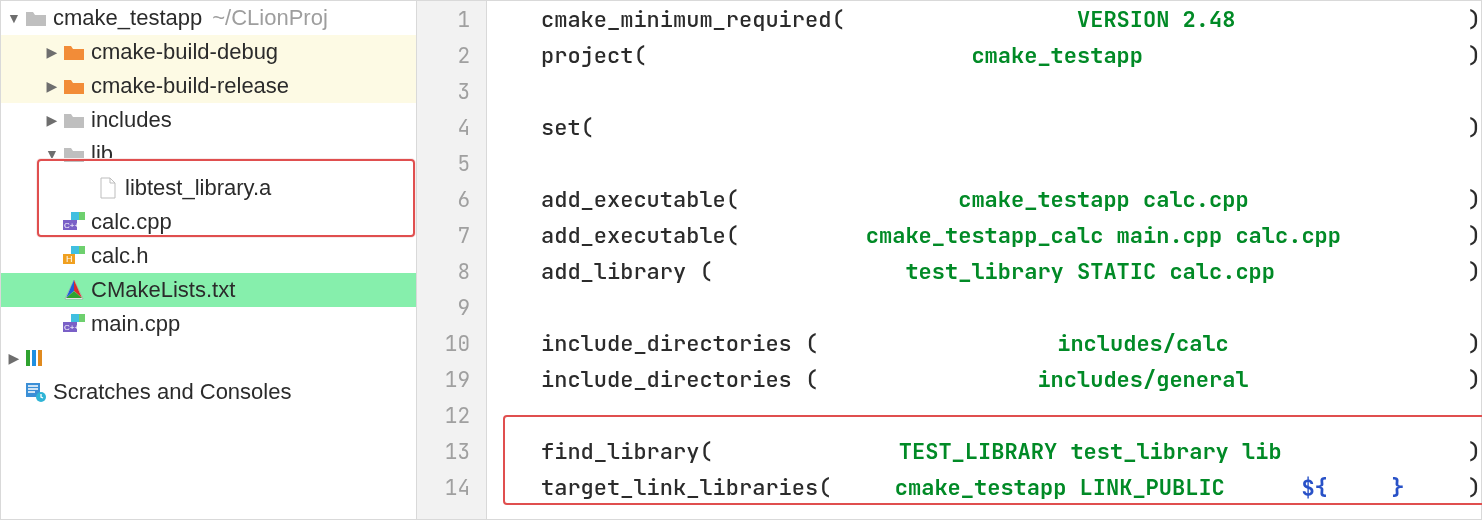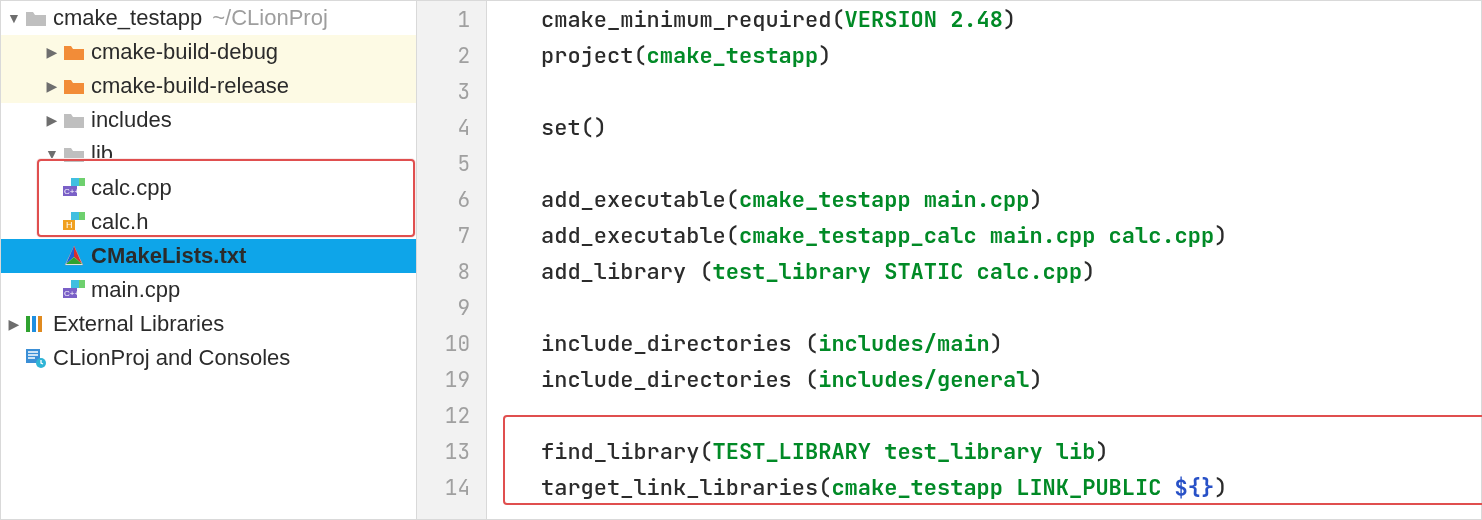--- a/index.html
+++ b/index.html
@@ -11,41 +11,41 @@
   }
   .app { display: flex; width: 100%; height: 100%; border: 1px solid #d9d9d9; }
 
   
   .tree { width: 416px; flex: 0 0 416px; border-right: 1px solid #d9d9d9; background: #fff; overflow: hidden; }
   .tree-row {
     display: flex; align-items: center; height: 34px;
     padding-left: var(--pad, 8px); white-space: nowrap; cursor: default;
   }
   .tree-row.excluded { background: #fdfae4; }
-  .tree-row.selected  { background: #0ea5e9; font-weight: bold; }
+  .tree-row.selected  { background: #86efac; }
   .arrow { width: 18px; text-align: center; color: #6e6e6e; font-size: 14px; }
   .arrow.none { visibility: hidden; }
   .ico { width: 26px; display: flex; justify-content: center; align-items: center; }
   .label { padding-left: 4px; }
   .muted { color: #9e9e9e; padding-left: 10px; text-align: right; }
 
   .highlight-box {
     position: absolute; left: 36px; top: 158px; width: 378px; height: 78px;
     border: 2px solid #e04f4f; border-radius: 4px; pointer-events: none;
     box-shadow: 0 0 0 1px #f7eaea;
   }
 
   
   .gutter {
     width: 70px; flex: 0 0 70px; background: #f2f2f2; border-right: 1px solid #d9d9d9;
     font-family: "JetBrains Mono", Menlo, Consolas, monospace;
     color: #a0a0a0; font-size: 21px;
   }
   .gutter div, .code-line {
-    height: 36px; display: flex; align-items: center;
+    height: 36px; display: flex; align-items: center; justify-content: space-between;
   }
   .gutter div { justify-content: flex-end; padding-right: 16px; }
 
   .editor {
     flex: 1; position: relative; background: #fff;
     font-family: "JetBrains Mono", Menlo, Consolas, monospace;
     font-size: 22px; font-weight: 500;
   }
   .code-line { padding-left: 54px; white-space: pre; }
   .tok-fn   { color: #2b2b2b; }
@@ -106,20 +106,30 @@
         </div>
         <div class="tree-row" style="--pad: 42px;">
           <span class="arrow ">▼</span>
           <span class="ico">
             <svg width="22" height="18">
               <path d="M1 3h7l2 3h11v11H1z" fill="#bfbfbf"></path>
             </svg>
           </span>
           <span class="label">lib</span>
         </div>
+        <div class="tree-row" style="--pad: 76px;">
+          <span class="arrow none"></span>
+          <span class="ico">
+            <svg width="18" height="22">
+              <path d="M2 1h9l5 5v15H2z" fill="#fff" stroke="#bdbdbd"></path>
+              <path d="M11 1v5h5" fill="none" stroke="#bdbdbd"></path>
+            </svg>
+          </span>
+          <span class="label">libtest_library.a</span>
+        </div>
         <div class="tree-row" style="--pad: 42px;">
           <span class="arrow none"></span>
           <span class="ico">
             <svg width="22" height="20">
               <rect x="0" y="8" width="14" height="10" fill="#7a60c7"></rect>
               <text x="1" y="16" font-size="8" fill="#fff" font-family="Arial">C++</text>
               <rect x="8" y="0" width="8" height="8" fill="#40bfe0"></rect>
               <rect x="16" y="0" width="6" height="8" fill="#6ed06e"></rect>
             </svg>
           </span>
@@ -165,33 +175,32 @@
     <div id="tree-extra">
         <div class="tree-row" style="--pad: 4px;">
           <span class="arrow ">▶</span>
           <span class="ico">
             <svg width="22" height="20">
               <rect x="1" y="2" width="4" height="16" fill="#2fa22f"></rect>
               <rect x="7" y="2" width="4" height="16" fill="#1f8fe0"></rect>
               <rect x="13" y="2" width="4" height="16" fill="#e08a1f"></rect>
             </svg>
           </span>
-          <span class="label">External Libraries</span>
         </div>
         <div class="tree-row" style="--pad: 4px;">
           <span class="arrow none"></span>
           <span class="ico">
             <svg width="22" height="20">
               <rect x="1" y="1" width="14" height="14" fill="#3b8fd6"></rect>
               <path d="M3 4h10M3 7h10M3 10h7" stroke="#fff" stroke-width="1.5"></path>
               <circle cx="16" cy="15" r="5" fill="#2fb4d6"></circle>
               <path d="M16 12v3l2 1" stroke="#fff" stroke-width="1.3" fill="none"></path>
             </svg>
           </span>
-          <span class="label">CLionProj and Consoles</span>
+          <span class="label">Scratches and Consoles</span>
         </div>
       </div>
     <div class="highlight-box"></div>
   </div>
 
   <div class="gutter" id="gutter">
       <div>1</div>
       <div>2</div>
       <div>3</div>
       <div>4</div>
@@ -207,24 +216,24 @@
       <div>14</div>
     </div>
 
   <div class="editor" id="editor">
     <div class="highlight-code"></div>
   <div class="code-line"><span class="tok-fn">cmake_minimum_required(</span><span class="tok-arg">VERSION 2.48</span><span class="tok-fn">)</span></div>
       <div class="code-line"><span class="tok-fn">project(</span><span class="tok-arg">cmake_testapp</span><span class="tok-fn">)</span></div>
       <div class="code-line"></div>
       <div class="code-line"><span class="tok-fn">set(</span><span class="tok-fn">)</span></div>
       <div class="code-line"></div>
-      <div class="code-line"><span class="tok-fn">add_executable(</span><span class="tok-arg">cmake_testapp main.cpp</span><span class="tok-fn">)</span></div>
+      <div class="code-line"><span class="tok-fn">add_executable(</span><span class="tok-arg">cmake_testapp calc.cpp</span><span class="tok-fn">)</span></div>
       <div class="code-line"><span class="tok-fn">add_executable(</span><span class="tok-arg">cmake_testapp_calc main.cpp calc.cpp</span><span class="tok-fn">)</span></div>
       <div class="code-line"><span class="tok-fn">add_library (</span><span class="tok-arg">test_library STATIC calc.cpp</span><span class="tok-fn">)</span></div>
       <div class="code-line"></div>
-      <div class="code-line"><span class="tok-fn">include_directories (</span><span class="tok-arg">includes/main</span><span class="tok-fn">)</span></div>
+      <div class="code-line"><span class="tok-fn">include_directories (</span><span class="tok-arg">includes/calc</span><span class="tok-fn">)</span></div>
       <div class="code-line"><span class="tok-fn">include_directories (</span><span class="tok-arg">includes/general</span><span class="tok-fn">)</span></div>
       <div class="code-line"></div>
       <div class="code-line"><span class="tok-fn">find_library(</span><span class="tok-arg">TEST_LIBRARY test_library lib</span><span class="tok-fn">)</span></div>
       <div class="code-line"><span class="tok-fn">target_link_libraries(</span><span class="tok-arg">cmake_testapp LINK_PUBLIC </span><span class="tok-var">${</span><span class="tok-var">}</span><span class="tok-fn">)</span></div>
     </div>
 
 </div>
 
 </body></html>

